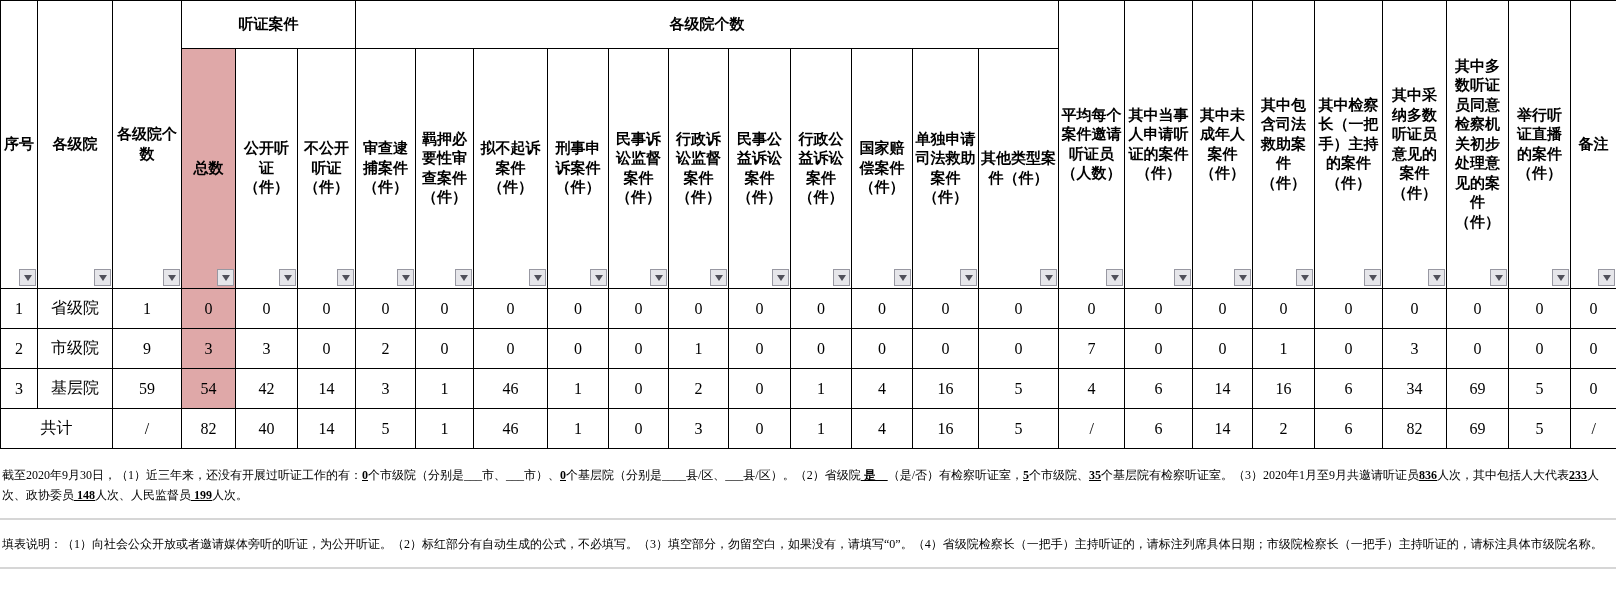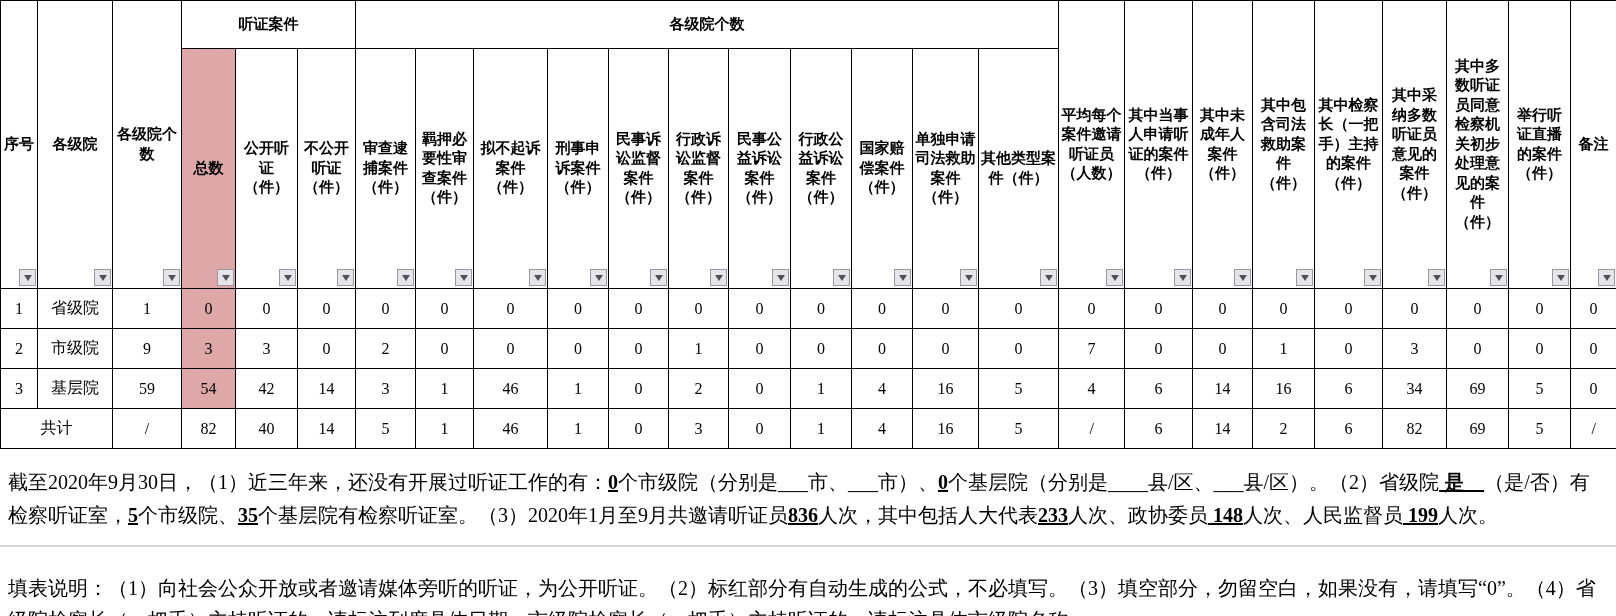--- a/index.html
+++ b/index.html
@@ -38,26 +38,26 @@
     cursor:pointer;
   }
   .filter-btn .tri{
     width:0;height:0;
     border-left:4px solid transparent;
     border-right:4px solid transparent;
     border-top:6px solid #50505a;
   }
   
   .note-block{
-    font-size:20px;line-height:1.64;
-    padding:0 8px;
+    font-size:12px;line-height:1.64;
+    padding:0 2px;
     word-break:break-all;
   }
   #note-summary{margin-top:17px;}
-  #note-instructions{margin-top:25px;}
+  #note-instructions{margin-top:15px;}
   .uv{text-decoration:underline;font-weight:bold;}
   .hline{border-top:2px solid #d6d6d6;width:1616px;}
   #divider-1{margin-top:13px;}
   #divider-2{margin-top:12px;}
 </style>
 </head>
 <body>
 
 <table class="sheet">
   <colgroup>

